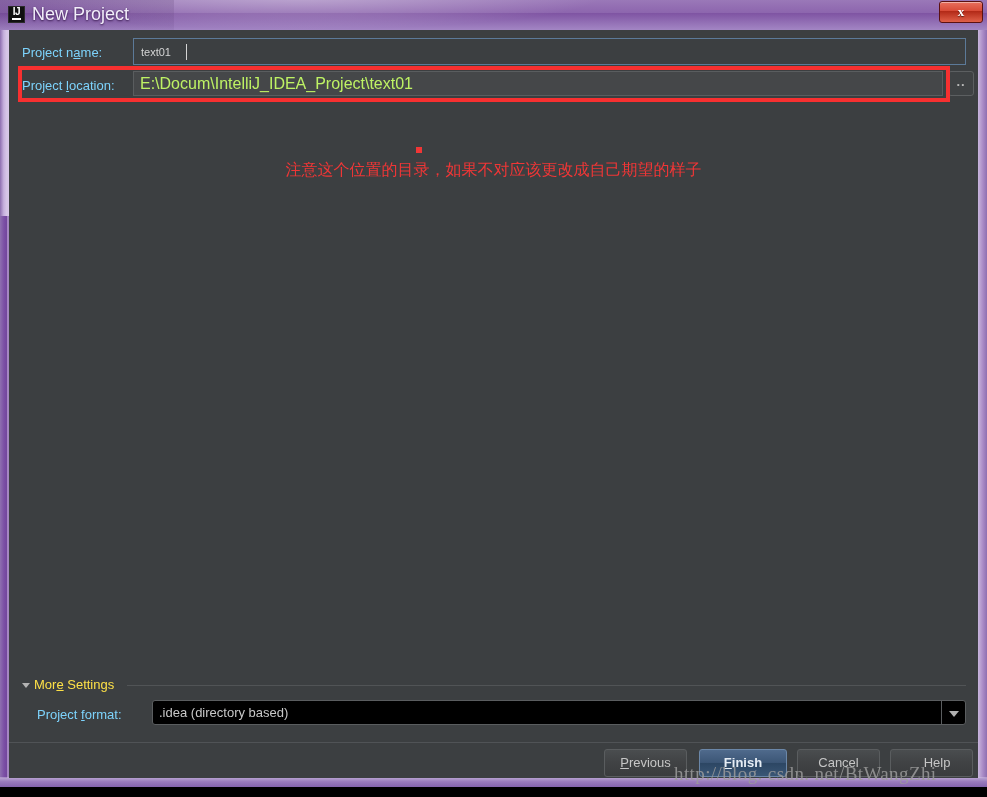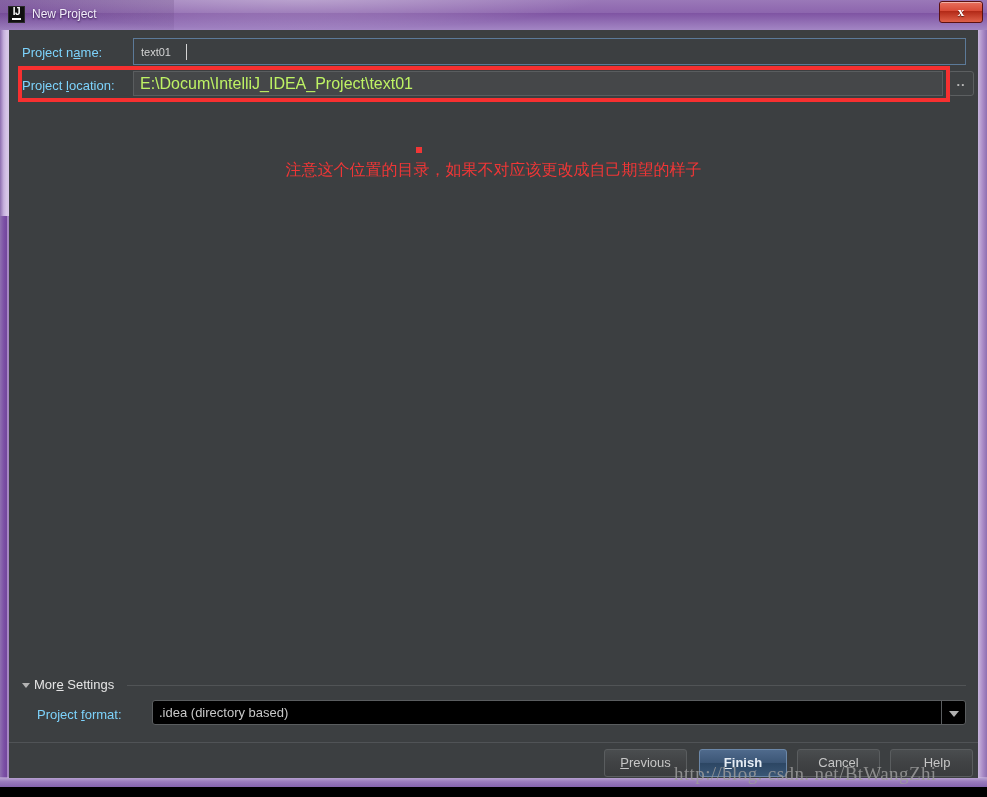--- a/index.html
+++ b/index.html
@@ -74,21 +74,21 @@
   #app-icon .bar {
     position: absolute;
     left: 3px; bottom: 2px;
     width: 9px; height: 2px;
     background: #ffffff;
   }
   #window-title {
     position: absolute;
     left: 32px; top: 6px;
     color: #f2eefa;
-    font-size: 12px;
+    font-size: 18px;
     line-height: 17px;
     text-shadow: 0 1px 2px rgba(40,10,60,0.85);
     white-space: nowrap;
   }
 
   
   #close-button {
     position: absolute;
     right: 4px; top: 1px;
     width: 44px; height: 22px;
@@ -269,21 +269,21 @@
     position: absolute;
     left: 0; top: 7px;
     width: 0; height: 0;
     border-left: 4px solid transparent;
     border-right: 4px solid transparent;
     border-top: 5px solid #b3b3b3;
   }
   #more-settings-label {
     position: absolute;
     left: 12px; top: 0;
-    color: #e5e5e5;
+    color: #fde047;
     font-size: 13px;
     line-height: 18px;
     white-space: nowrap;
   }
   #more-settings-line {
     position: absolute;
     left: 118px; top: 655px;
     width: 839px; height: 1px;
     background: #515456;
   }

